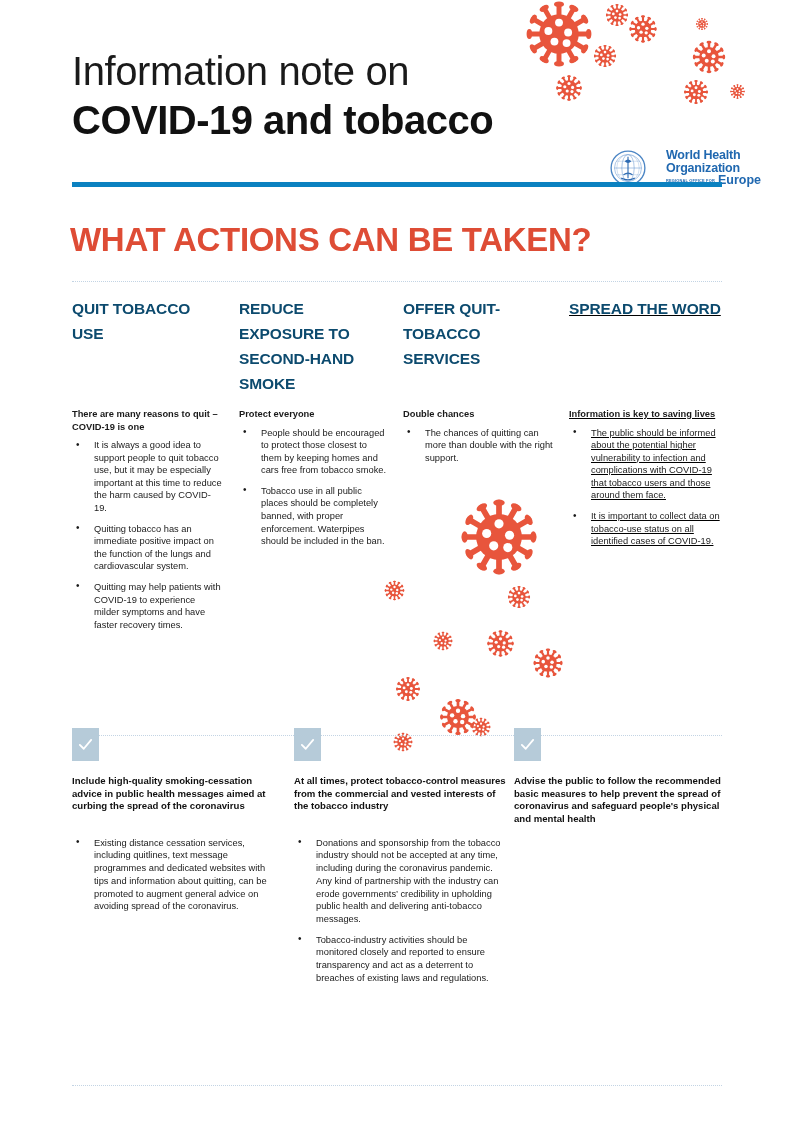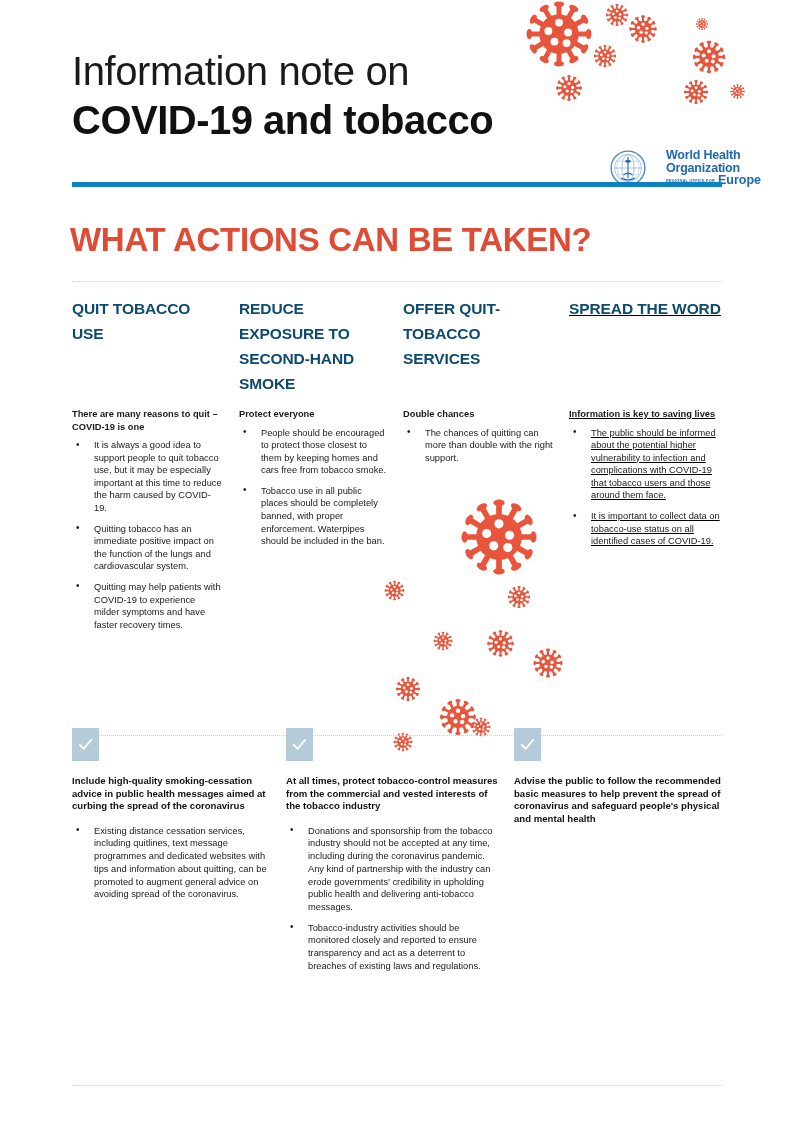--- a/index.html
+++ b/index.html
@@ -81,21 +81,21 @@
   .check{position:absolute;top:0;}
   .check-box{
     width:27px;height:33px;background:#b6cbd9;display:flex;
     align-items:center;justify-content:center;
   }
   .check-box svg{width:17px;height:17px;display:block;}
   .check-head{
     font-weight:bold;font-size:9.6px;line-height:12.6px;color:#111;
     margin-top:14px;
   }
-  .check .bul{margin-top:12px;}
+  .check .bul{margin-top:24px;}
   .check ul.bul li{font-size:9.3px;line-height:12.7px;}
   a.link{color:#1a5fc8;text-decoration:underline;font-weight:bold;}
 </style>
 </head>
 <body>
 
 <div class="page">
 
   <div id="virus-layer">
       <div class="virus" style="left: 521px; top: -4px; width: 76px; height: 76px;">
@@ -826,21 +826,21 @@
         <div class="check-box">
           <svg viewBox="0 0 24 24" xmlns="http://www.w3.org/2000/svg">
             <path d="M4 12.5 L9.5 18 L20 5.5" fill="none" stroke="#ffffff" stroke-width="2.6" stroke-linecap="round" stroke-linejoin="round"></path>
           </svg>
         </div>
         <div class="check-head">Include high-quality smoking-cessation advice in public health messages aimed at curbing the spread of the coronavirus</div>
         <ul class="bul">
           <li>Existing distance cessation services, including quitlines, text message programmes and dedicated websites with tips and information about quitting, can be promoted to augment general advice on avoiding spread of the coronavirus.</li>
         </ul>
       </div>
-      <div class="check" style="left: 214px; width: 212px;">
+      <div class="check" style="left: 222px; width: 212px;">
         <div class="check-box">
           <svg viewBox="0 0 24 24" xmlns="http://www.w3.org/2000/svg">
             <path d="M4 12.5 L9.5 18 L20 5.5" fill="none" stroke="#ffffff" stroke-width="2.6" stroke-linecap="round" stroke-linejoin="round"></path>
           </svg>
         </div>
         <div class="check-head">At all times, protect tobacco-control measures from the commercial and vested interests of the tobacco industry</div>
         <ul class="bul">
           <li>Donations and sponsorship from the tobacco industry should not be accepted at any time, including during the coronavirus pandemic. Any kind of partnership with the industry can erode governments’ credibility in upholding public health and delivering anti-tobacco messages.</li>
           <li>Tobacco-industry activities should be monitored closely and reported to ensure transparency and act as a deterrent to breaches of existing laws and regulations.</li>
         </ul>

